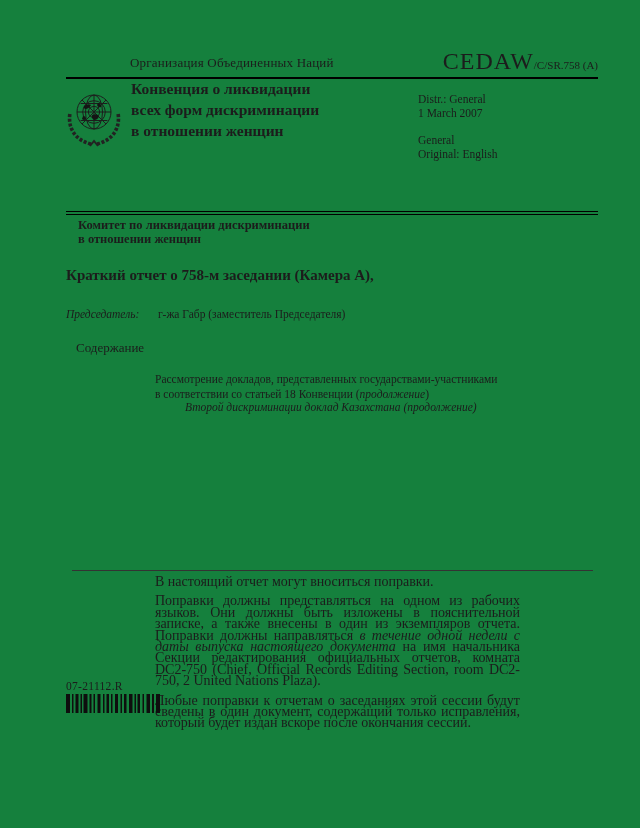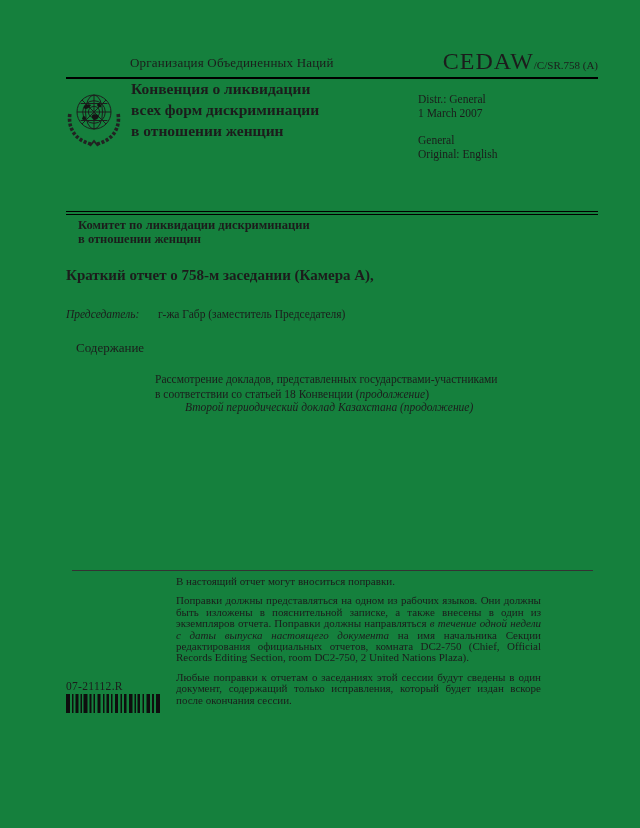--- a/index.html
+++ b/index.html
@@ -40,21 +40,21 @@
   .chair-row{left:66px;top:308px;font-size:11.5px;}
   .chair-label{font-style:italic;display:inline-block;width:89px;}
 
   .contents-heading{left:66px;top:340px;font-size:13px;margin-left:10px;}
   .contents-item1{left:155px;top:372px;width:345px;font-size:11.5px;line-height:14.5px;}
   .contents-item2{left:185px;top:401px;font-size:11.5px;font-style:italic;}
   .it{font-style:italic;}
 
   
   .footnote-rule{left:72px;top:570px;width:521px;height:1px;background:#333;}
-  .footnote-block{left:155px;top:576px;width:365px;font-size:11px;line-height:11.4px;text-align:justify;margin-left:21px;}
+  .footnote-block{left:155px;top:576px;width:365px;font-size:14px;line-height:11.4px;text-align:justify;}
   .footnote-block p{margin:0 0 8px 0;}
 
   .doc-number{left:66px;top:680px;font-size:11.5px;letter-spacing:.3px;}
   .barcode{left:66px;top:694px;width:94px;height:19px;}
 </style>
 </head>
 <body>
 
 <div class="page">
 
@@ -121,21 +121,21 @@
     <span class="chair-label">Председатель:</span>
     <span>г-жа Габр (заместитель Председателя)</span>
   </div>
 
   <div class="abs contents-heading">Содержание</div>
 
   <div class="abs contents-item1">
     <span>Рассмотрение докладов, представленных государствами-участниками в соответствии со статьей 18 Конвенции (</span><span class="it">продолжение</span><span>)</span>
   </div>
 
-  <div class="abs contents-item2">Второй периодический доклад Казахстана (продолжение)</div>
+  <div class="abs contents-item2">Второй дискриминации доклад Казахстана (продолжение)</div>
 
   <div class="abs footnote-rule"></div>
   <div class="abs footnote-block">
     <p>В настоящий отчет могут вноситься поправки.</p>
     <p><span>Поправки должны представляться на одном из рабочих языков. Они должны быть изложены в пояснительной записке, а также внесены в один из экземпляров отчета. Поправки должны направляться </span><span class="it">в течение одной недели с даты выпуска настоящего документа</span><span> на имя начальника Секции редактирования официальных отчетов, комната DC2-750 (Chief, Official Records Editing Section, room DC2-750, 2 United Nations Plaza).</span></p>
     <p>Любые поправки к отчетам о заседаниях этой сессии будут сведены в один документ, содержащий только исправления, который будет издан вскоре после окончания сессии.</p>
   </div>
 
   <div class="abs doc-number">07-21112.R</div>
   <div class="abs barcode">

